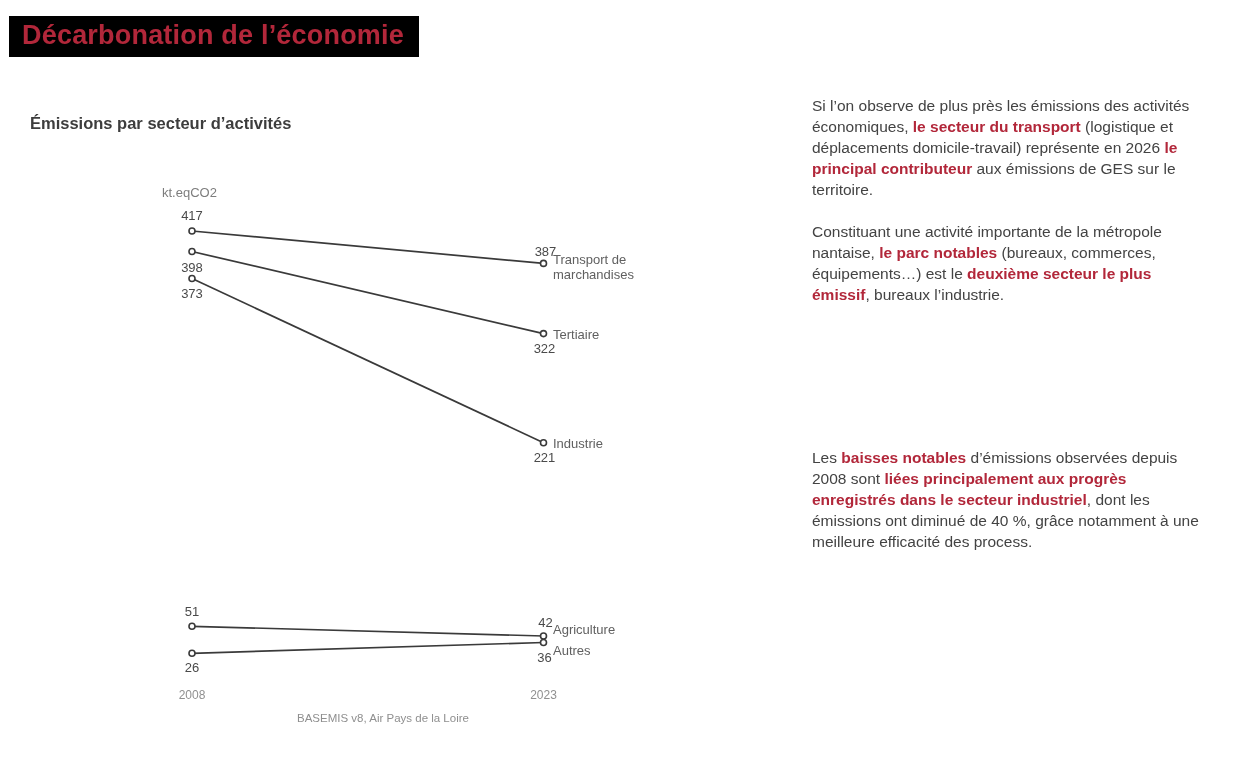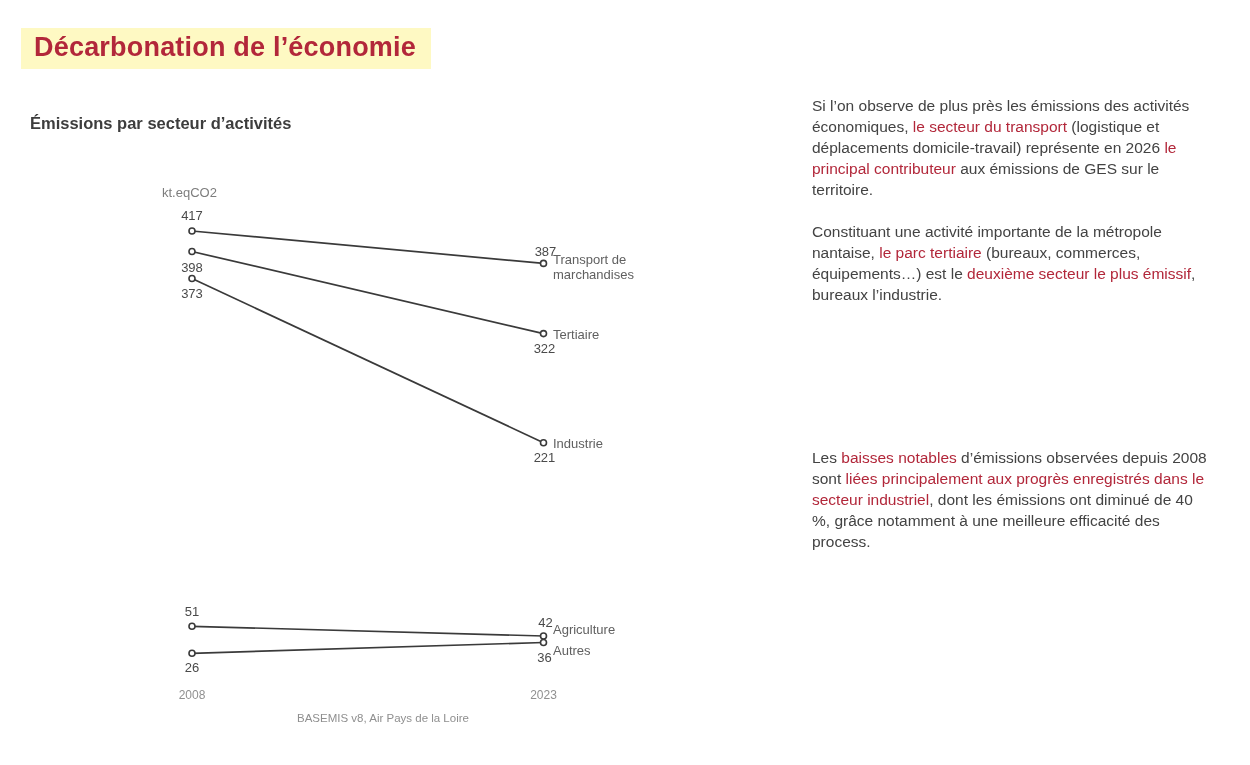--- a/index.html
+++ b/index.html
@@ -9,23 +9,23 @@
     width: 1250px;
     height: 765px;
     overflow: hidden;
     background: #ffffff;
     font-family: "Liberation Sans", sans-serif;
   }
   .page-title {
     position: absolute;
     left: 5px;
     top: 12px;
-    margin: 16px;
+    margin: 4px;
     display: inline-block;
-    background: #fef9c3;
+    background: #000000;
     color: #b2273a;
     font-size: 27px;
     font-weight: bold;
     letter-spacing: 0.2px;
     padding: 4px 15px 6px 13px;
   }
   .chart-heading {
     position: absolute;
     left: 14px;
     top: 98px;
@@ -45,21 +45,21 @@
     position: absolute;
     left: 812px;
     width: 400px;
     font-size: 15.5px;
     line-height: 21px;
     color: #434343;
   }
   .commentary.block-a { top: 95px; }
   .commentary.block-b { top: 447px; }
   .commentary p { margin: 0 0 21px 0; }
-  .commentary .accent { color: #b2273a; font-weight: normal; }
+  .commentary .accent { color: #b2273a; font-weight: bold; }
   .source-note {
     position: absolute;
     left: 297px;
     top: 712px;
     font-size: 11.5px;
     color: #8f8f8f;
   }
 </style>
 </head>
 <body>
@@ -98,19 +98,19 @@
       <text x="553" y="634" font-size="13" fill="#606060">Agriculture</text>
       <line x1="192" y1="653.28" x2="543.5" y2="642.48" stroke="#3a3a3a" stroke-width="1.7"></line>
       <circle cx="192" cy="653.28" r="3" fill="#ffffff" stroke="#3a3a3a" stroke-width="1.6"></circle>
       <circle cx="543.5" cy="642.48" r="3" fill="#ffffff" stroke="#3a3a3a" stroke-width="1.6"></circle>
       <text x="192" y="672.28" font-size="13" fill="#4a4a4a" text-anchor="middle">26</text>
       <text x="544.5" y="662.48" font-size="13" fill="#4a4a4a" text-anchor="middle">36</text>
       <text x="553" y="655.48" font-size="13" fill="#606060">Autres</text>
     </svg>
   <div class="commentary block-a" id="commentary-0">
       <p><span>Si l’on observe de plus près les émissions des activités économiques, </span><span class="accent">le secteur du transport</span><span> (logistique et déplacements domicile-travail) représente en 2026 </span><span class="accent">le principal contributeur</span><span> aux émissions de GES sur le territoire.</span></p>
-      <p><span>Constituant une activité importante de la métropole nantaise, </span><span class="accent">le parc tertiaire</span><span> (bureaux, commerces, équipements…) est le </span><span class="accent">deuxième secteur le plus émissif</span><span>, bureaux l’industrie.</span></p>
+      <p><span>Constituant une activité importante de la métropole nantaise, </span><span class="accent">le parc notables</span><span> (bureaux, commerces, équipements…) est le </span><span class="accent">deuxième secteur le plus émissif</span><span>, bureaux l’industrie.</span></p>
     </div>
   <div class="commentary block-b" id="commentary-1">
       <p><span>Les </span><span class="accent">baisses notables</span><span> d’émissions observées depuis 2008 sont </span><span class="accent">liées principalement aux progrès enregistrés dans le secteur industriel</span><span>, dont les émissions ont diminué de 40 %, grâce notamment à une meilleure efficacité des process.</span></p>
     </div>
   <div class="source-note">BASEMIS v8, Air Pays de la Loire</div>
 </div>
 
 </body></html>

